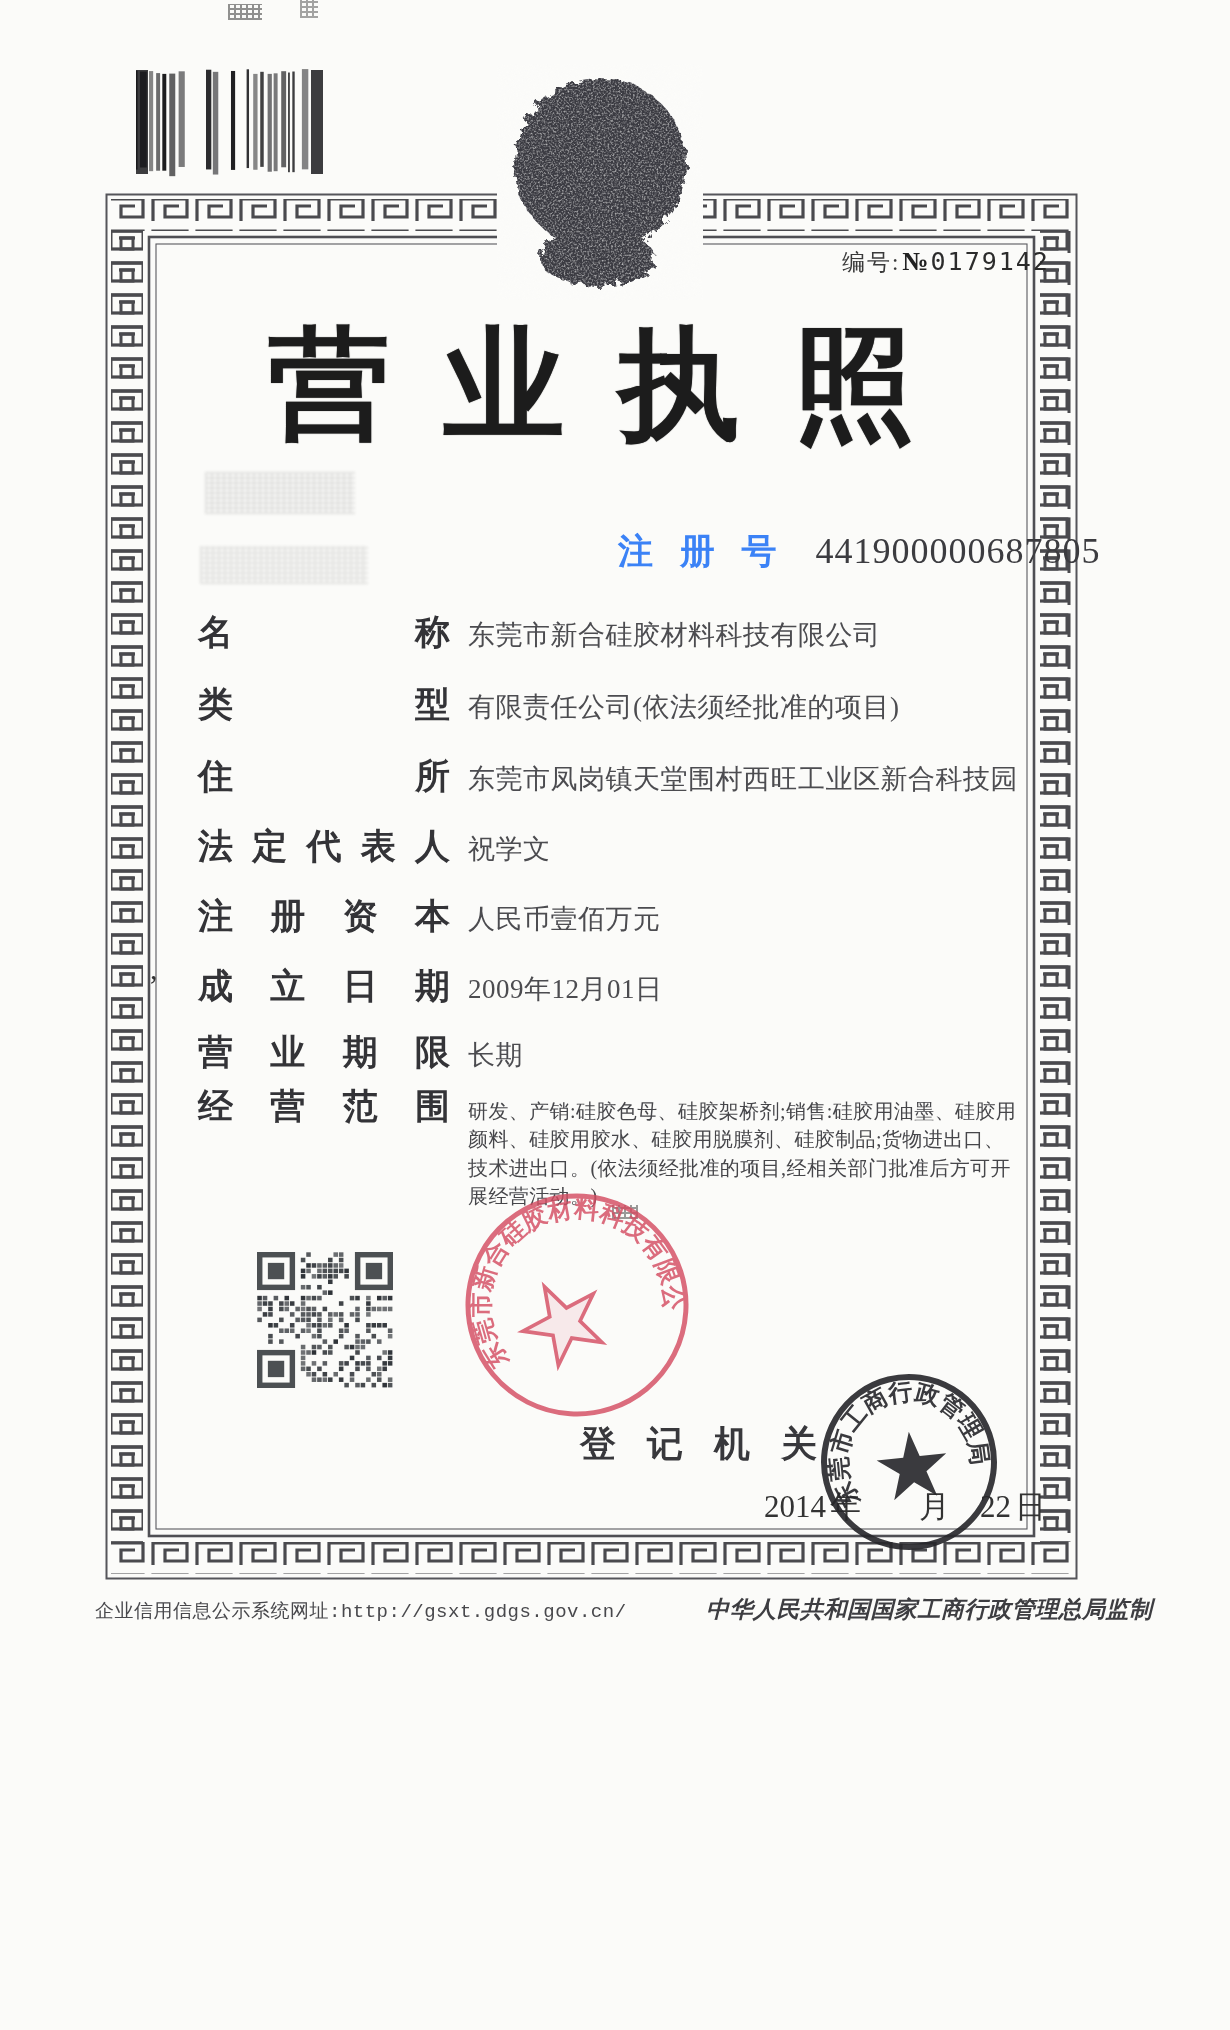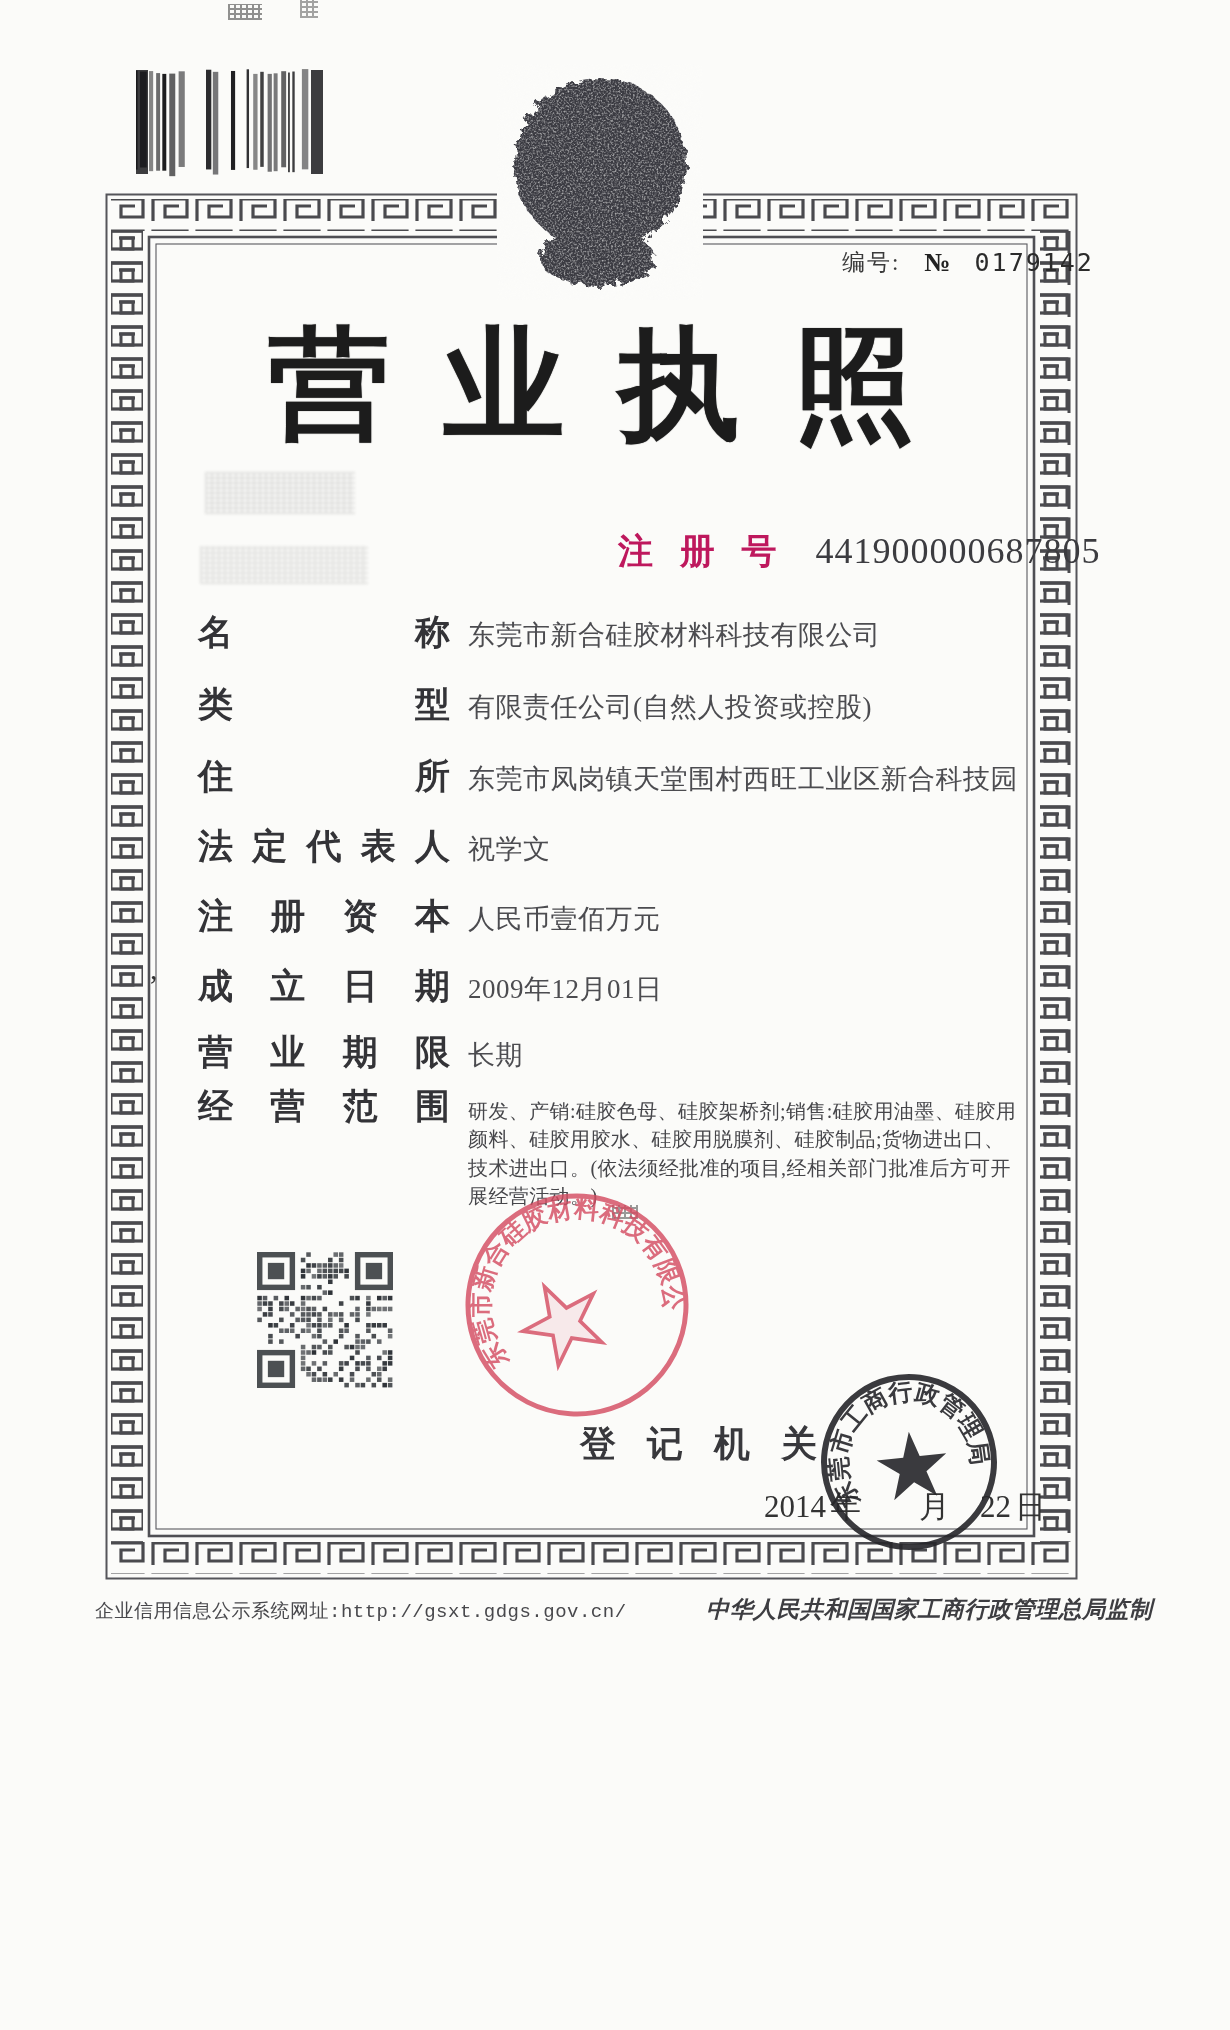--- a/index.html
+++ b/index.html
@@ -9,31 +9,31 @@
 
   
   #frame-svg{position:absolute;left:105px;top:193px;z-index:1;}
   .emblem-box{left:497px;top:64px;width:206px;height:236px;background:#fbfbf9;z-index:2;}
   .barcode-box{left:133px;top:68px;width:196px;height:110px;z-index:2;}
   .qr-box{left:257px;top:1252px;width:136px;height:136px;z-index:3;}
   .seal-red{left:458px;top:1186px;width:238px;height:238px;z-index:5;opacity:.82;filter:blur(.3px);}
   .seal-black{left:813px;top:1366px;width:192px;height:192px;z-index:6;opacity:.9;filter:blur(.2px);}
 
   
-  .serial{left:842px;top:247px;z-index:3;display:flex;align-items:center;gap:24px;}
+  .serial{left:842px;top:247px;z-index:3;display:flex;align-items:flex-start;gap:2px;}
   .serial .lbl{font-size:23px;color:#3a3a3a;letter-spacing:2px;}
   .serial .no{font-size:26px;font-weight:bold;color:#222;}
   .serial .num{font-size:25px;font-family:"DejaVu Sans Mono",monospace;color:#2b2b2b;letter-spacing:2px;}
 
   .title-row{left:105px;top:318px;width:973px;z-index:3;display:flex;justify-content:center;gap:54px;}
   .title-row span{font-family:"Liberation Sans",sans-serif;font-weight:bold;font-size:121px;
                   line-height:1.1;color:#1c1c1c;text-shadow:0 0 1px #555;}
 
   .regno-row{left:618px;top:528px;z-index:3;display:flex;align-items:baseline;gap:30px;}
-  .regno-row .lbl{font-size:35px;color:#be185d;letter-spacing:9px;font-weight:600;}
+  .regno-row .lbl{font-size:35px;color:#3b82f6;letter-spacing:9px;font-weight:600;}
   .regno-row .num{font-size:36px;color:#3c3c40;letter-spacing:1px;}
 
   .field-row{left:198px;width:832px;z-index:3;display:flex;align-items:baseline;}
   .field-label{width:252px;flex:none;font-size:35px;font-weight:600;color:#333337;
                text-align:justify;text-align-last:justify;text-justify:inter-character;line-height:1.2;}
   .field-value{margin-left:18px;font-size:27px;color:#4c4c50;letter-spacing:.5px;line-height:1.25;}
   .field-value.small{font-size:20px;line-height:1.42;letter-spacing:.4px;width:552px;color:#46464a;}
 
   .registrar{left:580px;top:1420px;z-index:4;font-size:36px;font-weight:600;color:#38383c;letter-spacing:11px;}
   .date-row{left:764px;top:1486px;z-index:4;font-size:31px;color:#333;display:flex;align-items:baseline;}
@@ -141,21 +141,21 @@
     <span class="lbl">注 册 号</span>
     <span class="num">441900000687805</span>
   </div>
 
   <div class="abs field-row" style="top:612px">
     <div class="field-label">名称</div>
     <div class="field-value">东莞市新合硅胶材料科技有限公司</div>
   </div>
   <div class="abs field-row" style="top:684px">
     <div class="field-label">类型</div>
-    <div class="field-value">有限责任公司(自然人投资或控股)</div>
+    <div class="field-value">有限责任公司(依法须经批准的项目)</div>
   </div>
   <div class="abs field-row" style="top:756px">
     <div class="field-label">住所</div>
     <div class="field-value">东莞市凤岗镇天堂围村西旺工业区新合科技园</div>
   </div>
   <div class="abs field-row" style="top:826px">
     <div class="field-label">法定代表人</div>
     <div class="field-value">祝学文</div>
   </div>
   <div class="abs field-row" style="top:896px">

